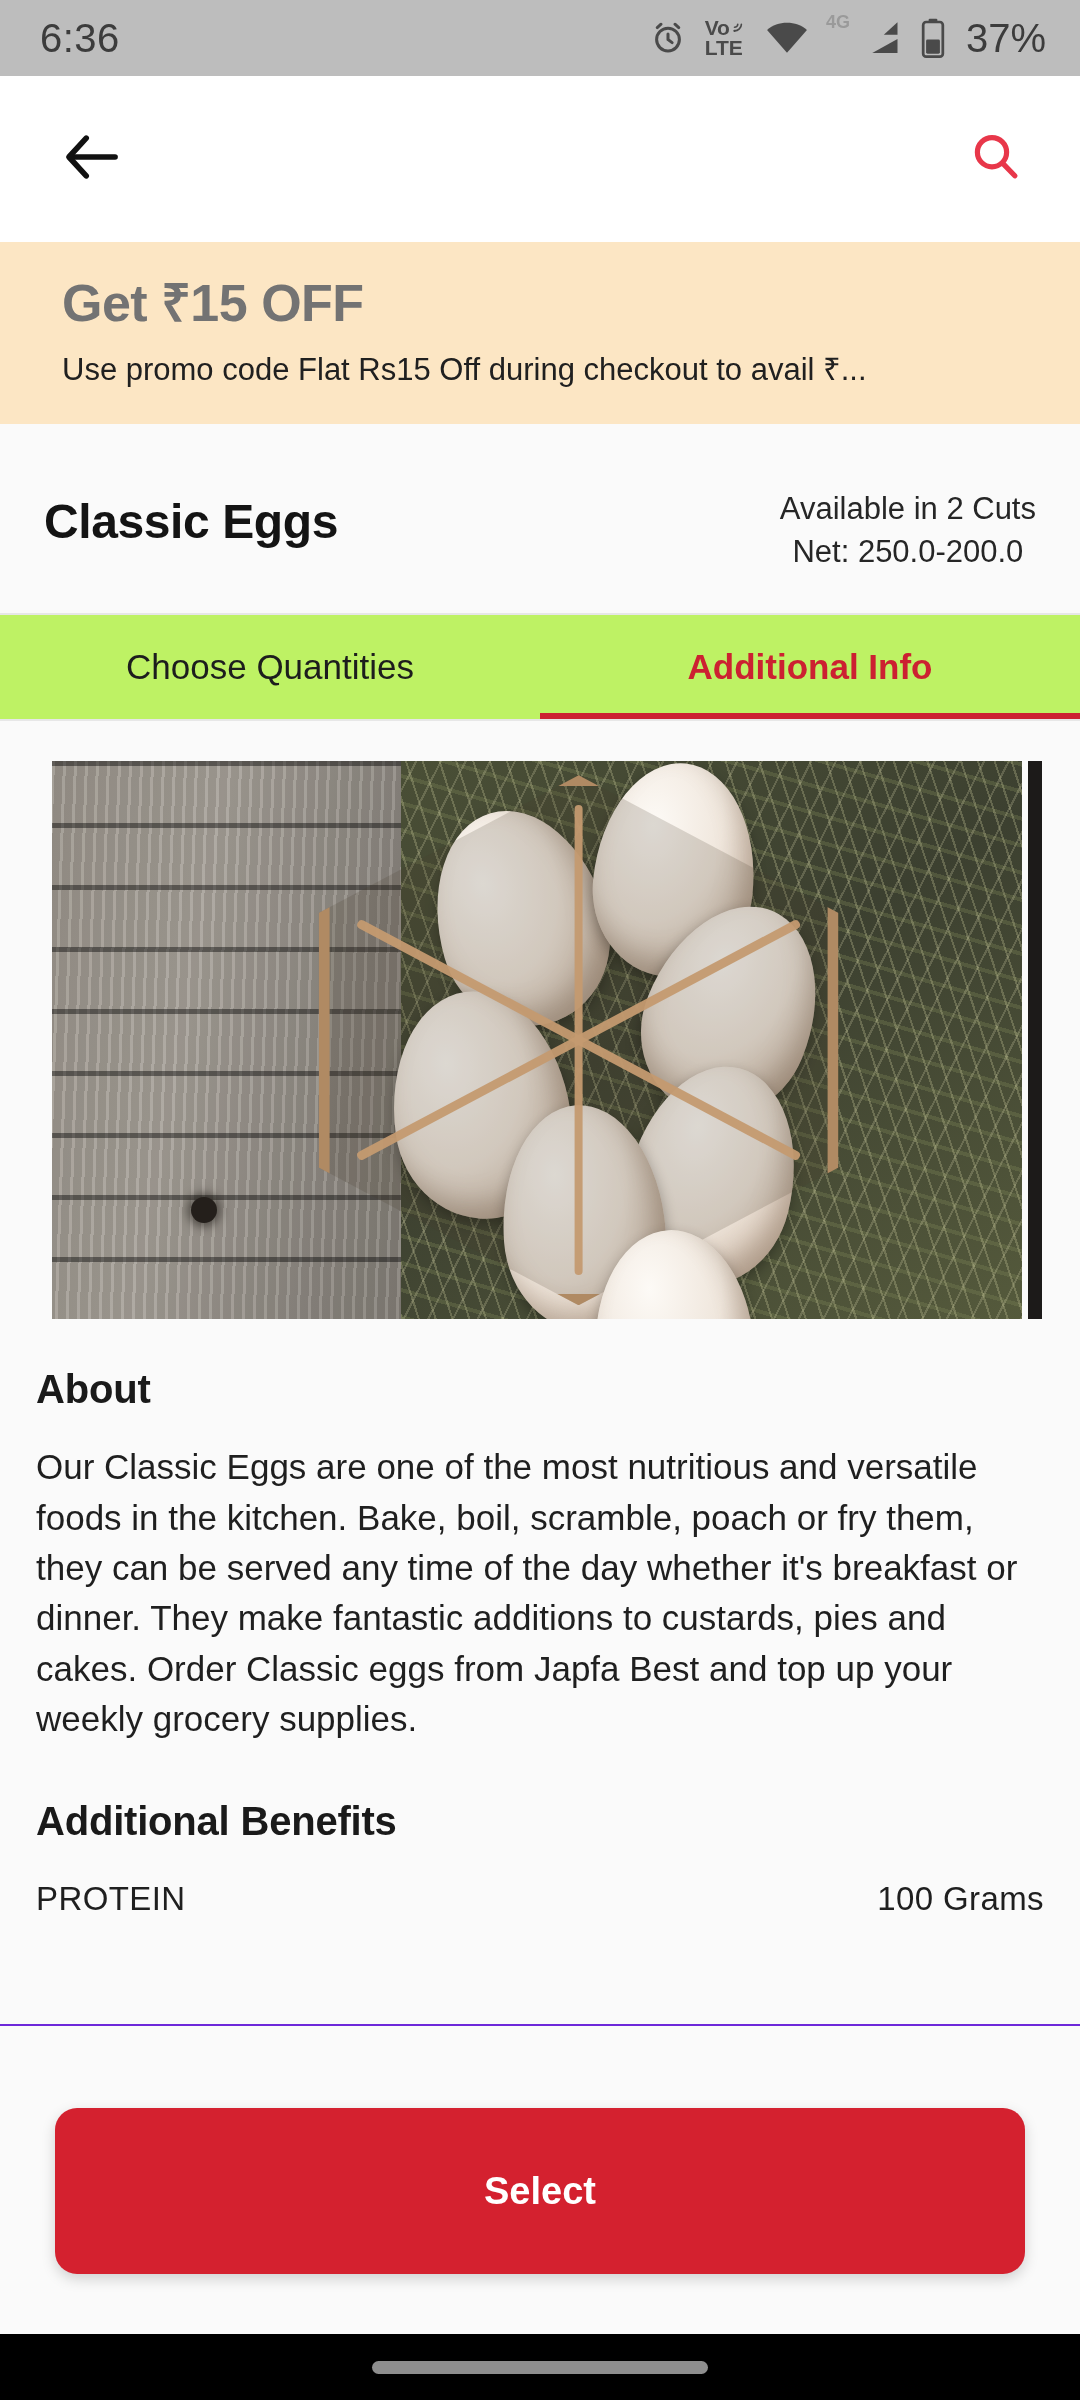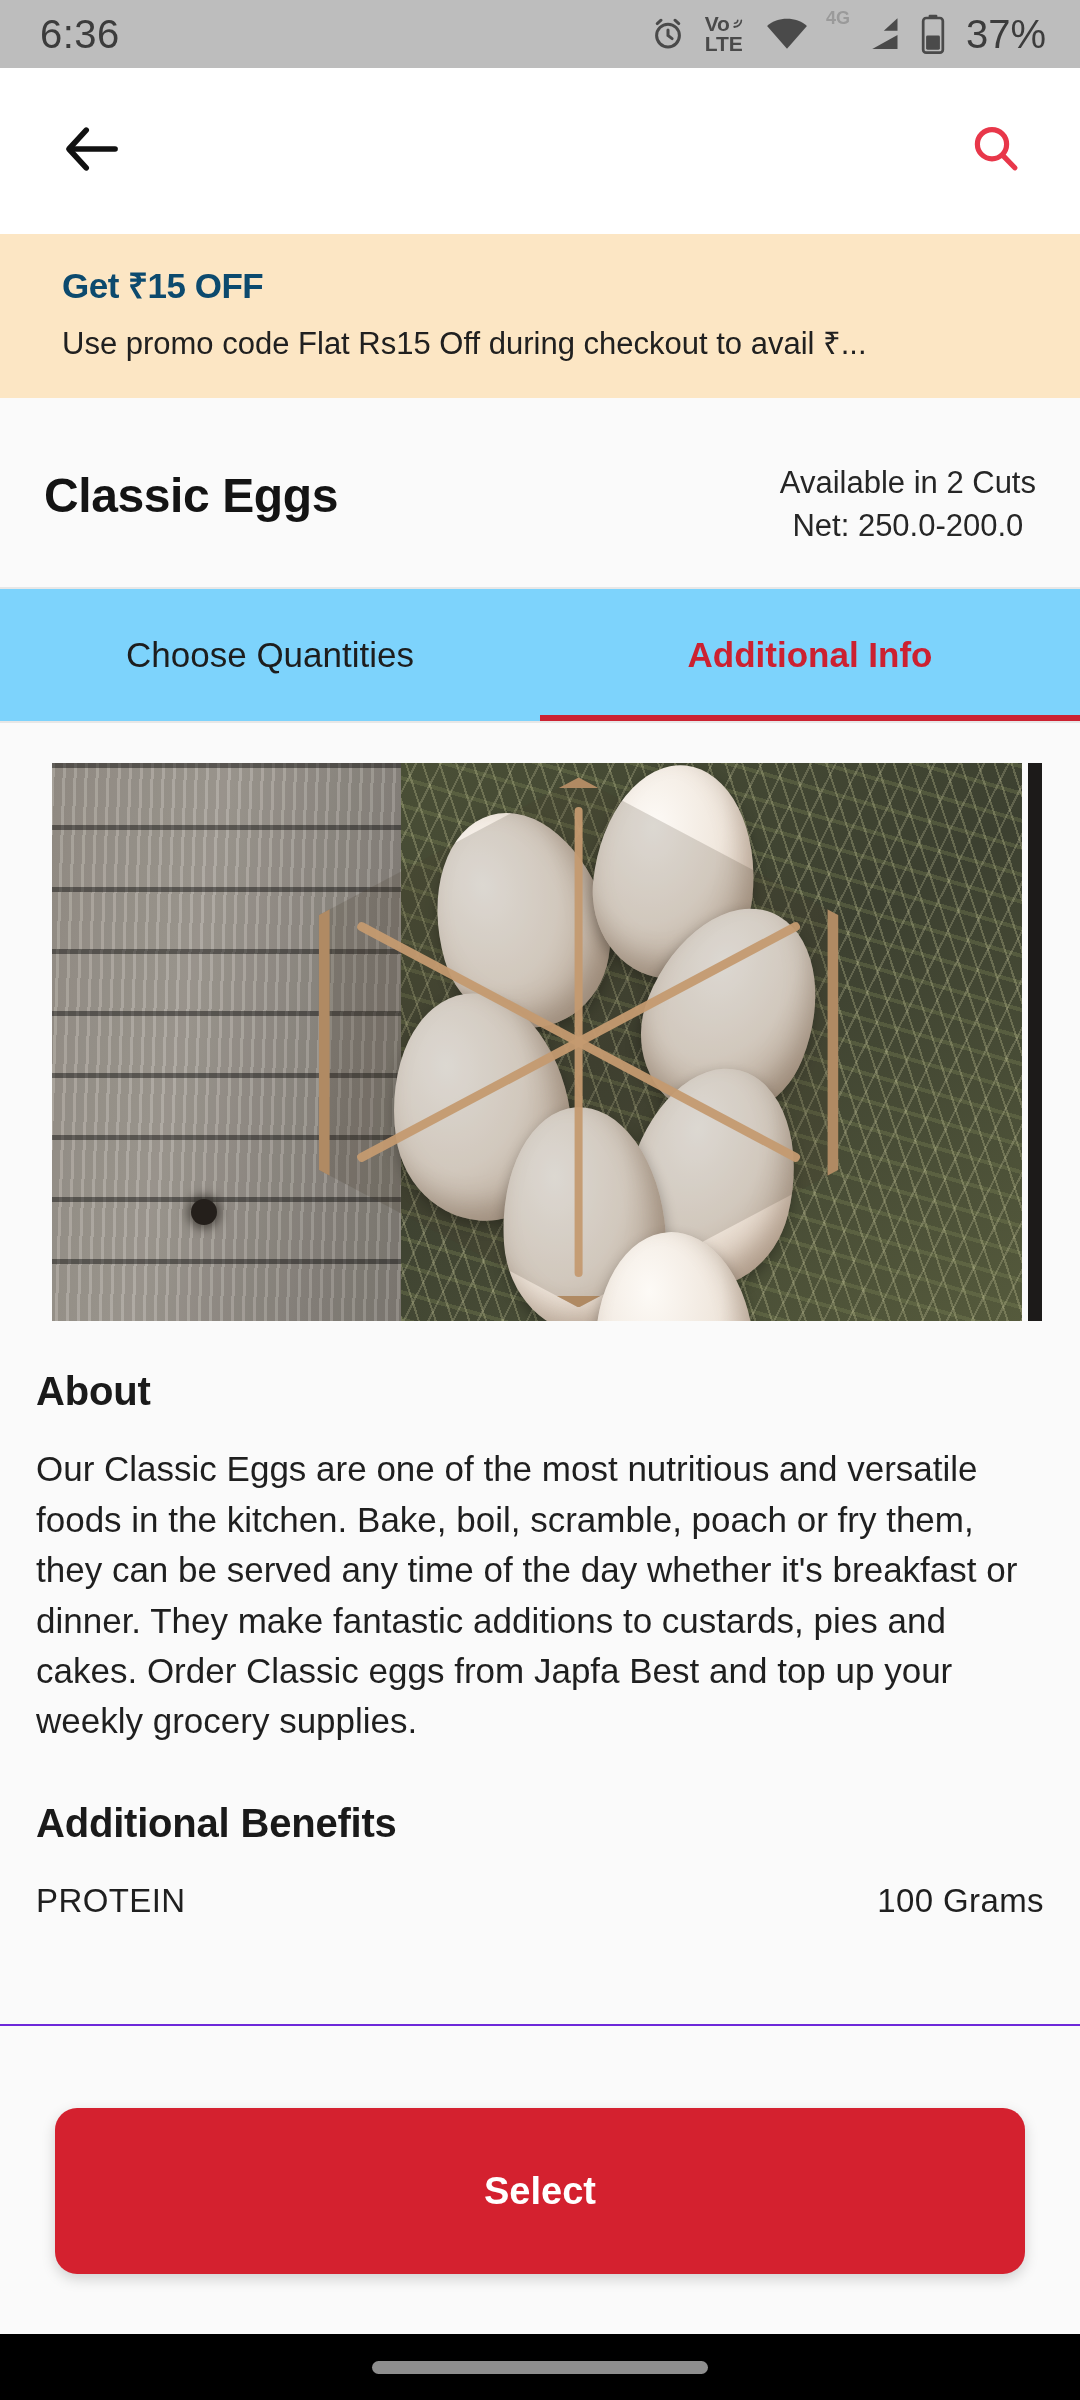--- a/index.html
+++ b/index.html
@@ -18,21 +18,21 @@
     position: relative;
     width: 1080px;
     height: 2400px;
     background: #fafafa;
     display: flex;
     flex-direction: column;
   }
 
   
   .status-bar {
-    height: 68px;
+    height: 76px;
     background: #bdbdbd;
     display: flex;
     align-items: center;
     justify-content: space-between;
     padding: 0 34px 0 40px;
     box-sizing: border-box;
     flex: 0 0 auto;
   }
   .status-clock {
     font-size: 40px;
@@ -89,22 +89,22 @@
   }
 
   
   .promo {
     background: #fce6c4;
     padding: 34px 62px 36px 62px;
     box-sizing: border-box;
     flex: 0 0 auto;
   }
   .promo-title {
-    color: #0c4a6e;
-    font-size: 35px;
+    color: #737373;
+    font-size: 52px;
     font-weight: bold;
     letter-spacing: -0.5px;
     line-height: 1.05;
   }
   .promo-sub {
     margin-top: 20px;
     color: #202020;
     font-size: 31px;
     line-height: 1.2;
     white-space: nowrap;
@@ -138,22 +138,22 @@
   .divider {
     height: 2px;
     background: #e7e7e7;
     width: 100%;
     flex: 0 0 auto;
   }
 
   
   .tabs {
     display: flex;
-    background: #7dd3fc;
-    height: 132px;
+    background: #bef264;
+    height: 104px;
     flex: 0 0 auto;
   }
   .tab {
     flex: 1 1 50%;
     display: flex;
     align-items: center;
     justify-content: center;
     font-size: 35px;
     color: #1d1d1d;
     position: relative;

